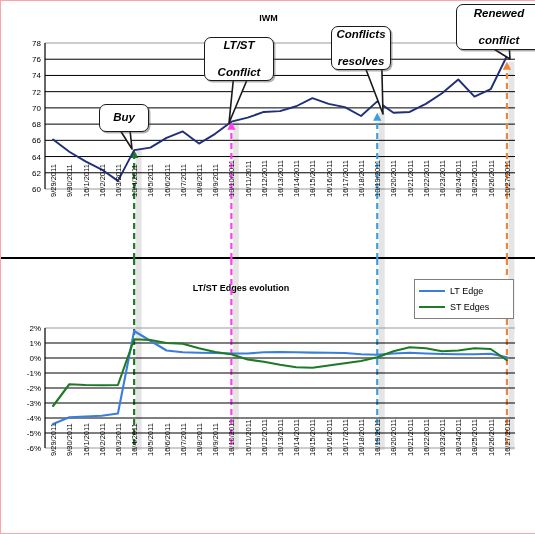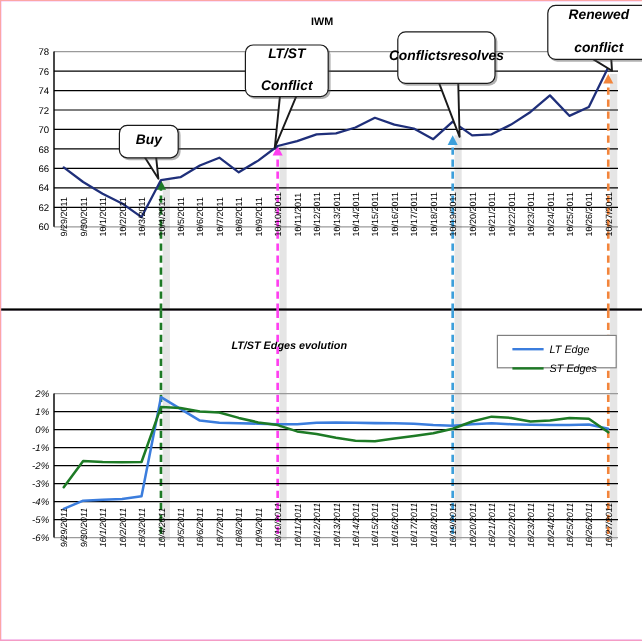--- a/index.html
+++ b/index.html
@@ -1,20 +1,20 @@
 <!DOCTYPE html>
 <html><head>
 <meta charset="utf-8">
 <style>
   html,body{margin:0;padding:0;background:#fff;}
   body{width:535px;height:534px;font-family:"Liberation Sans",sans-serif;overflow:hidden;}
   #root{position:relative;width:535px;height:534px;background:#d946ef;box-sizing:border-box;border:1px solid #fca5a5;}
   .panel{position:absolute;left:0;width:535px;box-sizing:border-box;background:#fff;}
   #top-panel{top:0;height:258px;border-bottom:2px solid #000;}
-  #bottom-panel{top:258px;height:274px;font-style:italic;}
+  #bottom-panel{top:258px;height:274px;}
   .chart-title{position:absolute;text-align:center;font-size:9px;font-weight:bold;color:#000;}
   svg{position:absolute;top:0;left:0;overflow:visible;}
   .tick-label{font-size:8px;fill:#000;font-family:"Liberation Sans",sans-serif;}
   .xtick{font-size:7.5px;fill:#000;font-family:"Liberation Sans",sans-serif;}
   .legend-box{position:absolute;border:1px solid #7f7f7f;background:#fff;box-sizing:border-box;}
   .legend-row{display:flex;align-items:center;height:16px;padding-left:4px;}
   .legend-swatch{width:26px;height:0;border-top:2px solid #000;margin-right:5px;}
   .legend-text{font-size:9px;color:#000;font-family:"Liberation Sans",sans-serif;}
   .callout{position:absolute;box-sizing:border-box;background:#fff;border:1.6px solid #1a1a1a;border-radius:7px;
            display:flex;align-items:center;justify-content:center;text-align:center;
@@ -135,21 +135,21 @@
         <path d="M 491.12 47 L 509 58 L 508.32 47 Z" fill="#fff" stroke="#1a1a1a" stroke-width="1.6" stroke-linejoin="round" style="z-index: 50;"></path>
       </svg>
   <div class="callout" style="left: 203px; top: 36px; width: 70px; height: 44px; flex-direction: column;">
         <span>LT/ST</span>
         <br>
         <span>Conflict</span>
       </div>
       <div class="callout" style="left: 98px; top: 103px; width: 50px; height: 28px; flex-direction: column;">
         <span>Buy</span>
       </div>
-      <div class="callout" style="left: 330px; top: 25px; width: 82px; height: 44px; flex-direction: row;">
+      <div class="callout" style="left: 330px; top: 25px; width: 60px; height: 44px; flex-direction: column;">
         <span>Conflicts</span>
         <br>
         <span>resolves</span>
       </div>
       <div class="callout" style="left: 455px; top: 3px; width: 86px; height: 46px; flex-direction: column;">
         <span>Renewed</span>
         <br>
         <span>conflict</span>
       </div>
     </div>
@@ -246,21 +246,21 @@
         <text x="444.0689655172414" y="197" class="xtick" transform="rotate(-90 444.0689655172414 197)" text-anchor="start">10/23/2011</text>
         <line x1="457.2758620689655" y1="189" x2="457.2758620689655" y2="192" stroke="#7f7f7f" stroke-width="1"></line>
         <text x="460.2758620689655" y="197" class="xtick" transform="rotate(-90 460.2758620689655 197)" text-anchor="start">10/24/2011</text>
         <line x1="473.48275862068965" y1="189" x2="473.48275862068965" y2="192" stroke="#7f7f7f" stroke-width="1"></line>
         <text x="476.48275862068965" y="197" class="xtick" transform="rotate(-90 476.48275862068965 197)" text-anchor="start">10/25/2011</text>
         <line x1="489.6896551724138" y1="189" x2="489.6896551724138" y2="192" stroke="#7f7f7f" stroke-width="1"></line>
         <text x="492.6896551724138" y="197" class="xtick" transform="rotate(-90 492.6896551724138 197)" text-anchor="start">10/26/2011</text>
         <line x1="505.8965517241379" y1="189" x2="505.8965517241379" y2="192" stroke="#7f7f7f" stroke-width="1"></line>
         <text x="508.8965517241379" y="197" class="xtick" transform="rotate(-90 508.8965517241379 197)" text-anchor="start">10/27/2011</text>
       </svg>
-    <div class="legend-box" id="legend" style="left: 413px; top: 20px; width: 100px; height: 28px; padding-top: 3px; padding-left: 8px;">
+    <div class="legend-box" id="legend" style="left: 413px; top: 20px; width: 100px; height: 40px; padding-top: 3px;">
         <div class="legend-row">
           <div class="legend-swatch" style="border-top-color: rgb(59, 125, 221);"></div>
           <span class="legend-text">LT Edge</span>
         </div>
         <div class="legend-row">
           <div class="legend-swatch" style="border-top-color: rgb(29, 122, 37);"></div>
           <span class="legend-text">ST Edges</span>
         </div>
       </div>
   </div>

